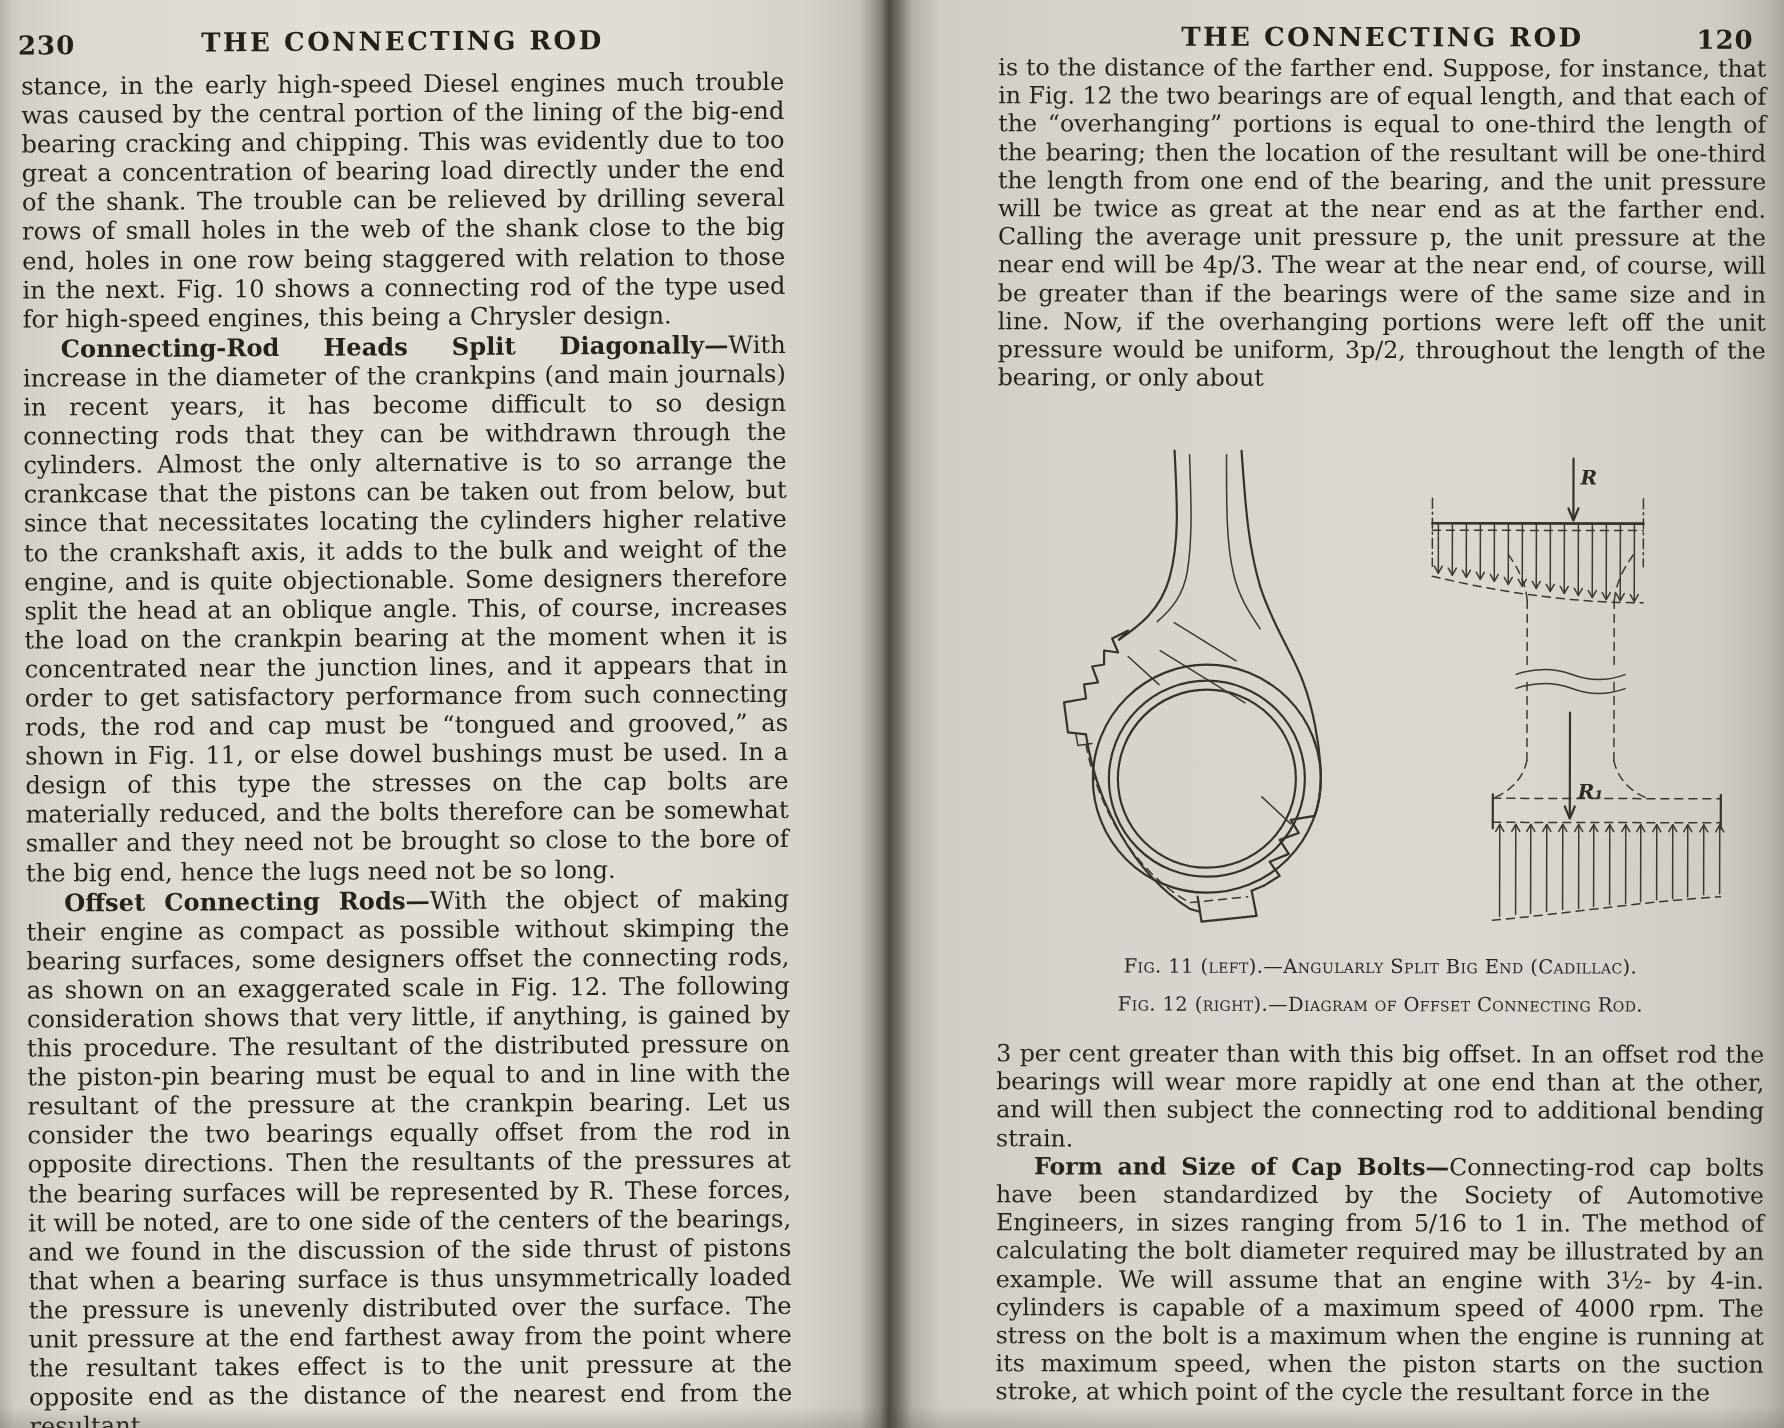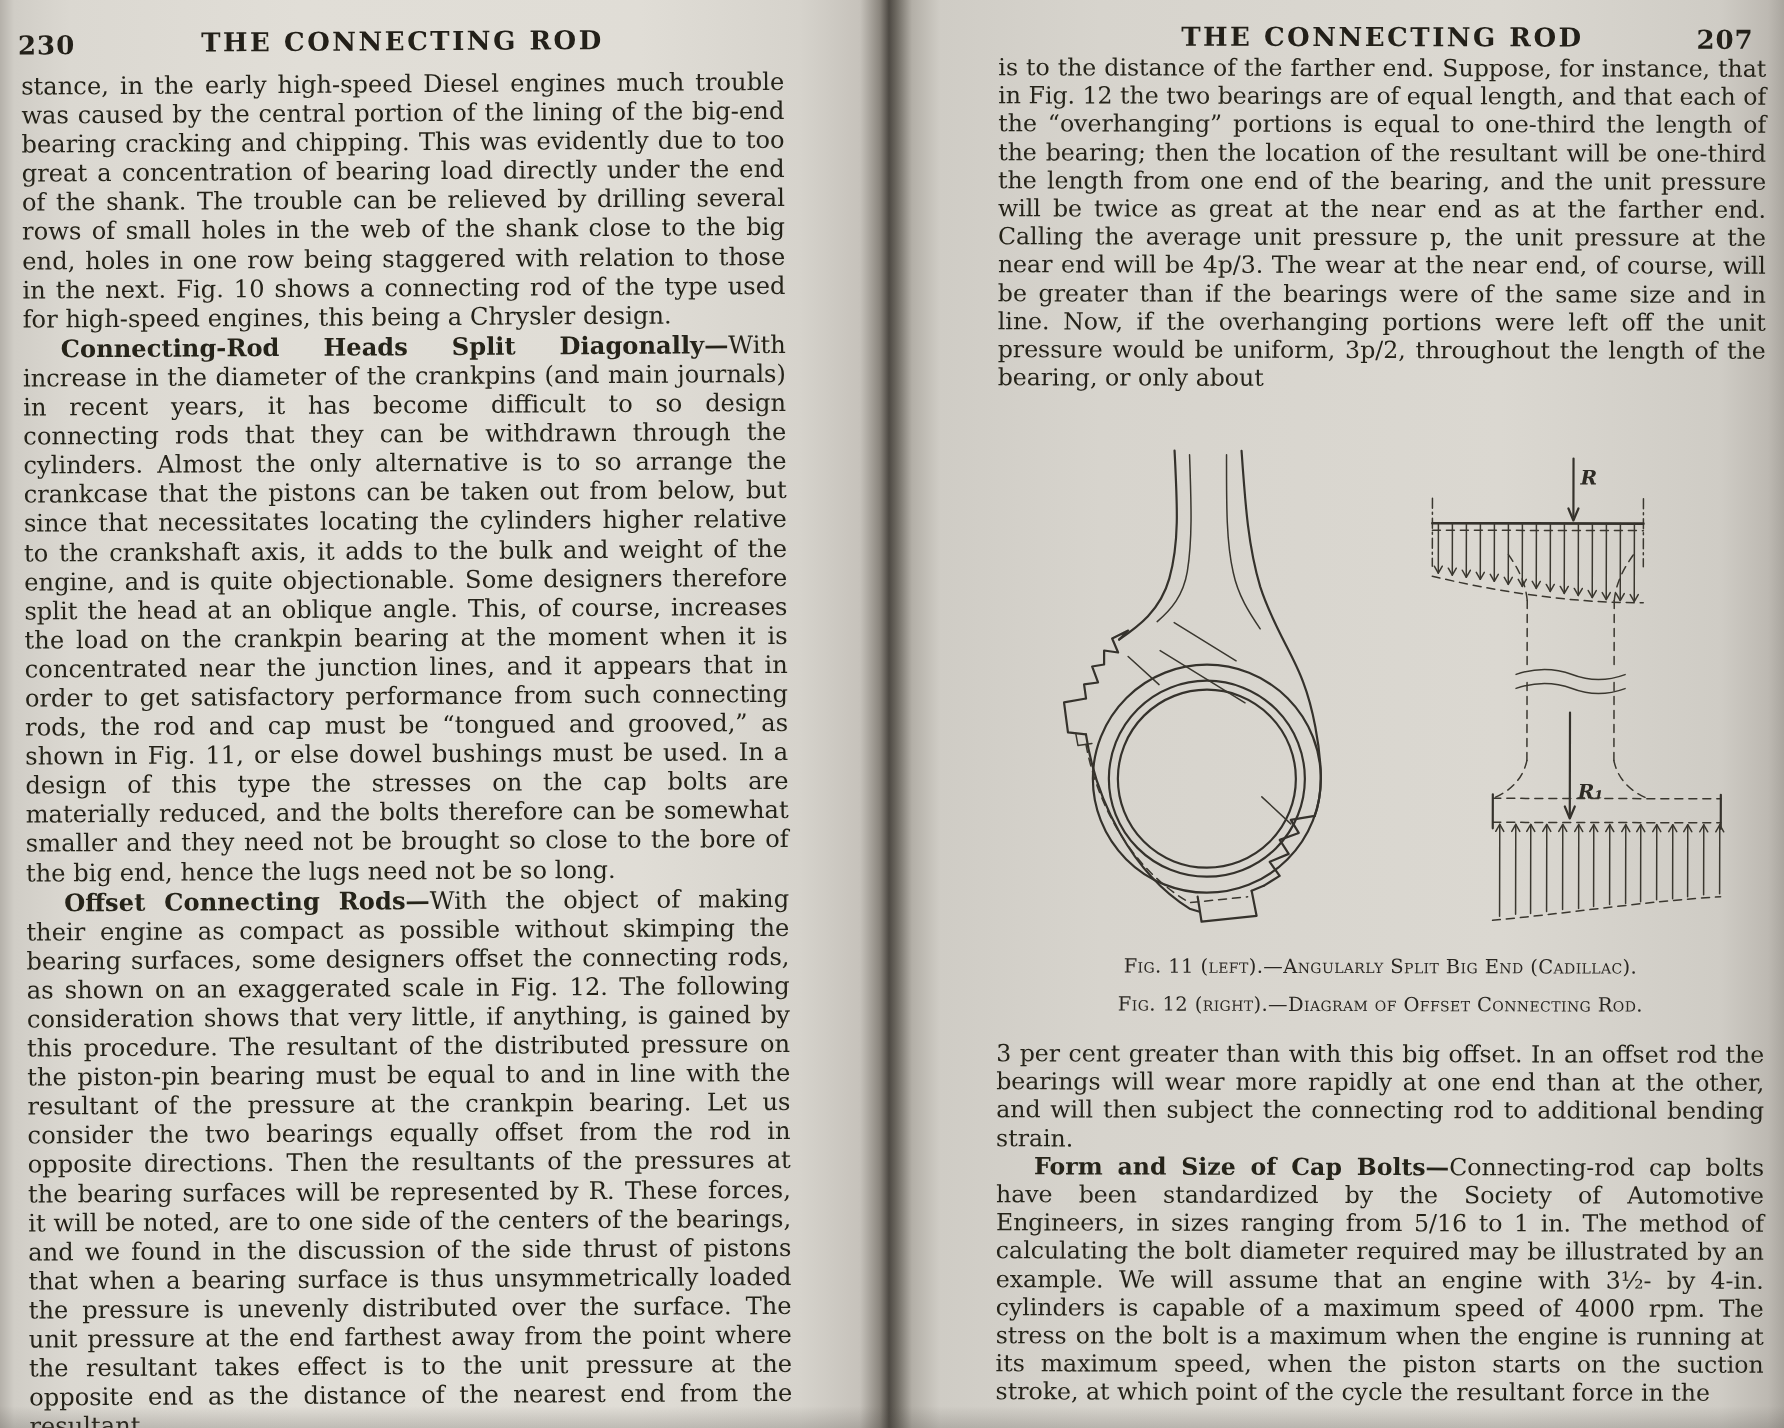--- a/index.html
+++ b/index.html
@@ -63,21 +63,21 @@
         <p><span>stance, in the early high-speed Diesel engines much trouble was caused by the central portion of the lining of the big-end bearing cracking and chipping.  This was evidently due to too great a concentration of bearing load directly under the end of the shank.  The trouble can be relieved by drilling several rows of small holes in the web of the shank close to the big end, holes in one row being staggered with relation to those in the next.  Fig. 10 shows a connecting rod of the type used for high-speed engines, this being a Chrysler design.</span></p>
         <p class="indent"><b class="lead">Connecting-Rod Heads Split Diagonally—</b><span>With increase in the diameter of the crankpins (and main journals) in recent years, it has become difficult to so design connecting rods that they can be withdrawn through the cylinders.  Almost the only alternative is to so arrange the crankcase that the pistons can be taken out from below, but since that necessitates locating the cylinders higher relative to the crankshaft axis, it adds to the bulk and weight of the engine, and is quite objectionable.  Some designers therefore split the head at an oblique angle.  This, of course, increases the load on the crankpin bearing at the moment when it is concentrated near the junction lines, and it appears that in order to get satisfactory performance from such connecting rods, the rod and cap must be “tongued and grooved,” as shown in Fig. 11, or else dowel bushings must be used.  In a design of this type the stresses on the cap bolts are materially reduced, and the bolts therefore can be somewhat smaller and they need not be brought so close to the bore of the big end, hence the lugs need not be so long.</span></p>
         <p class="indent"><b class="lead">Offset Connecting Rods—</b><span>With the object of making their engine as compact as possible without skimping the bearing surfaces, some designers offset the connecting rods, as shown on an exaggerated scale in Fig. 12.  The following consideration shows that very little, if anything, is gained by this procedure.  The resultant of the distributed pressure on the piston-pin bearing must be equal to and in line with the resultant of the pressure at the crankpin bearing.  Let us consider the two bearings equally offset from the rod in opposite directions.  Then the resultants of the pressures at the bearing surfaces will be represented by R.  These forces, it will be noted, are to one side of the centers of the bearings, and we found in the discussion of the side thrust of pistons that when a bearing surface is thus unsymmetrically loaded the pressure is unevenly distributed over the surface.  The unit pressure at the end farthest away from the point where the resultant takes effect is to the unit pressure at the opposite end as the distance of the nearest end from the resultant</span></p>
       </div>
     </div>
   </div>
 
   <div class="page page-right">
     <div class="page-inner">
       <div class="running-head" style="left:97px;top:22px;width:768px;text-align:center;">THE CONNECTING ROD</div>
-      <div class="folio" style="left:795px;top:24px;">207</div>
+      <div class="folio" style="left:795px;top:24px;">120</div>
 
       <div class="body-text col" style="top:54px;position:absolute;">
         <p><span>is to the distance of the farther end.  Suppose, for instance, that in Fig. 12 the two bearings are of equal length, and that each of the “overhanging” portions is equal to one-third the length of the bearing; then the location of the resultant will be one-third the length from one end of the bearing, and the unit pressure will be twice as great at the near end as at the farther end.  Calling the average unit pressure p, the unit pressure at the near end will be 4p/3.  The wear at the near end, of course, will be greater than if the bearings were of the same size and in line.  Now, if the overhanging portions were left off the unit pressure would be uniform, 3p/2, throughout the length of the bearing, or only about</span></p>
       </div>
 
       <div class="fig" style="left:140px;top:445px;">
         <svg width="310" height="500" viewBox="0 0 310 500">
 
           <circle class="ink" cx="167" cy="334" r="114"></circle>
           <circle class="ink" cx="167" cy="334" r="98"></circle>

